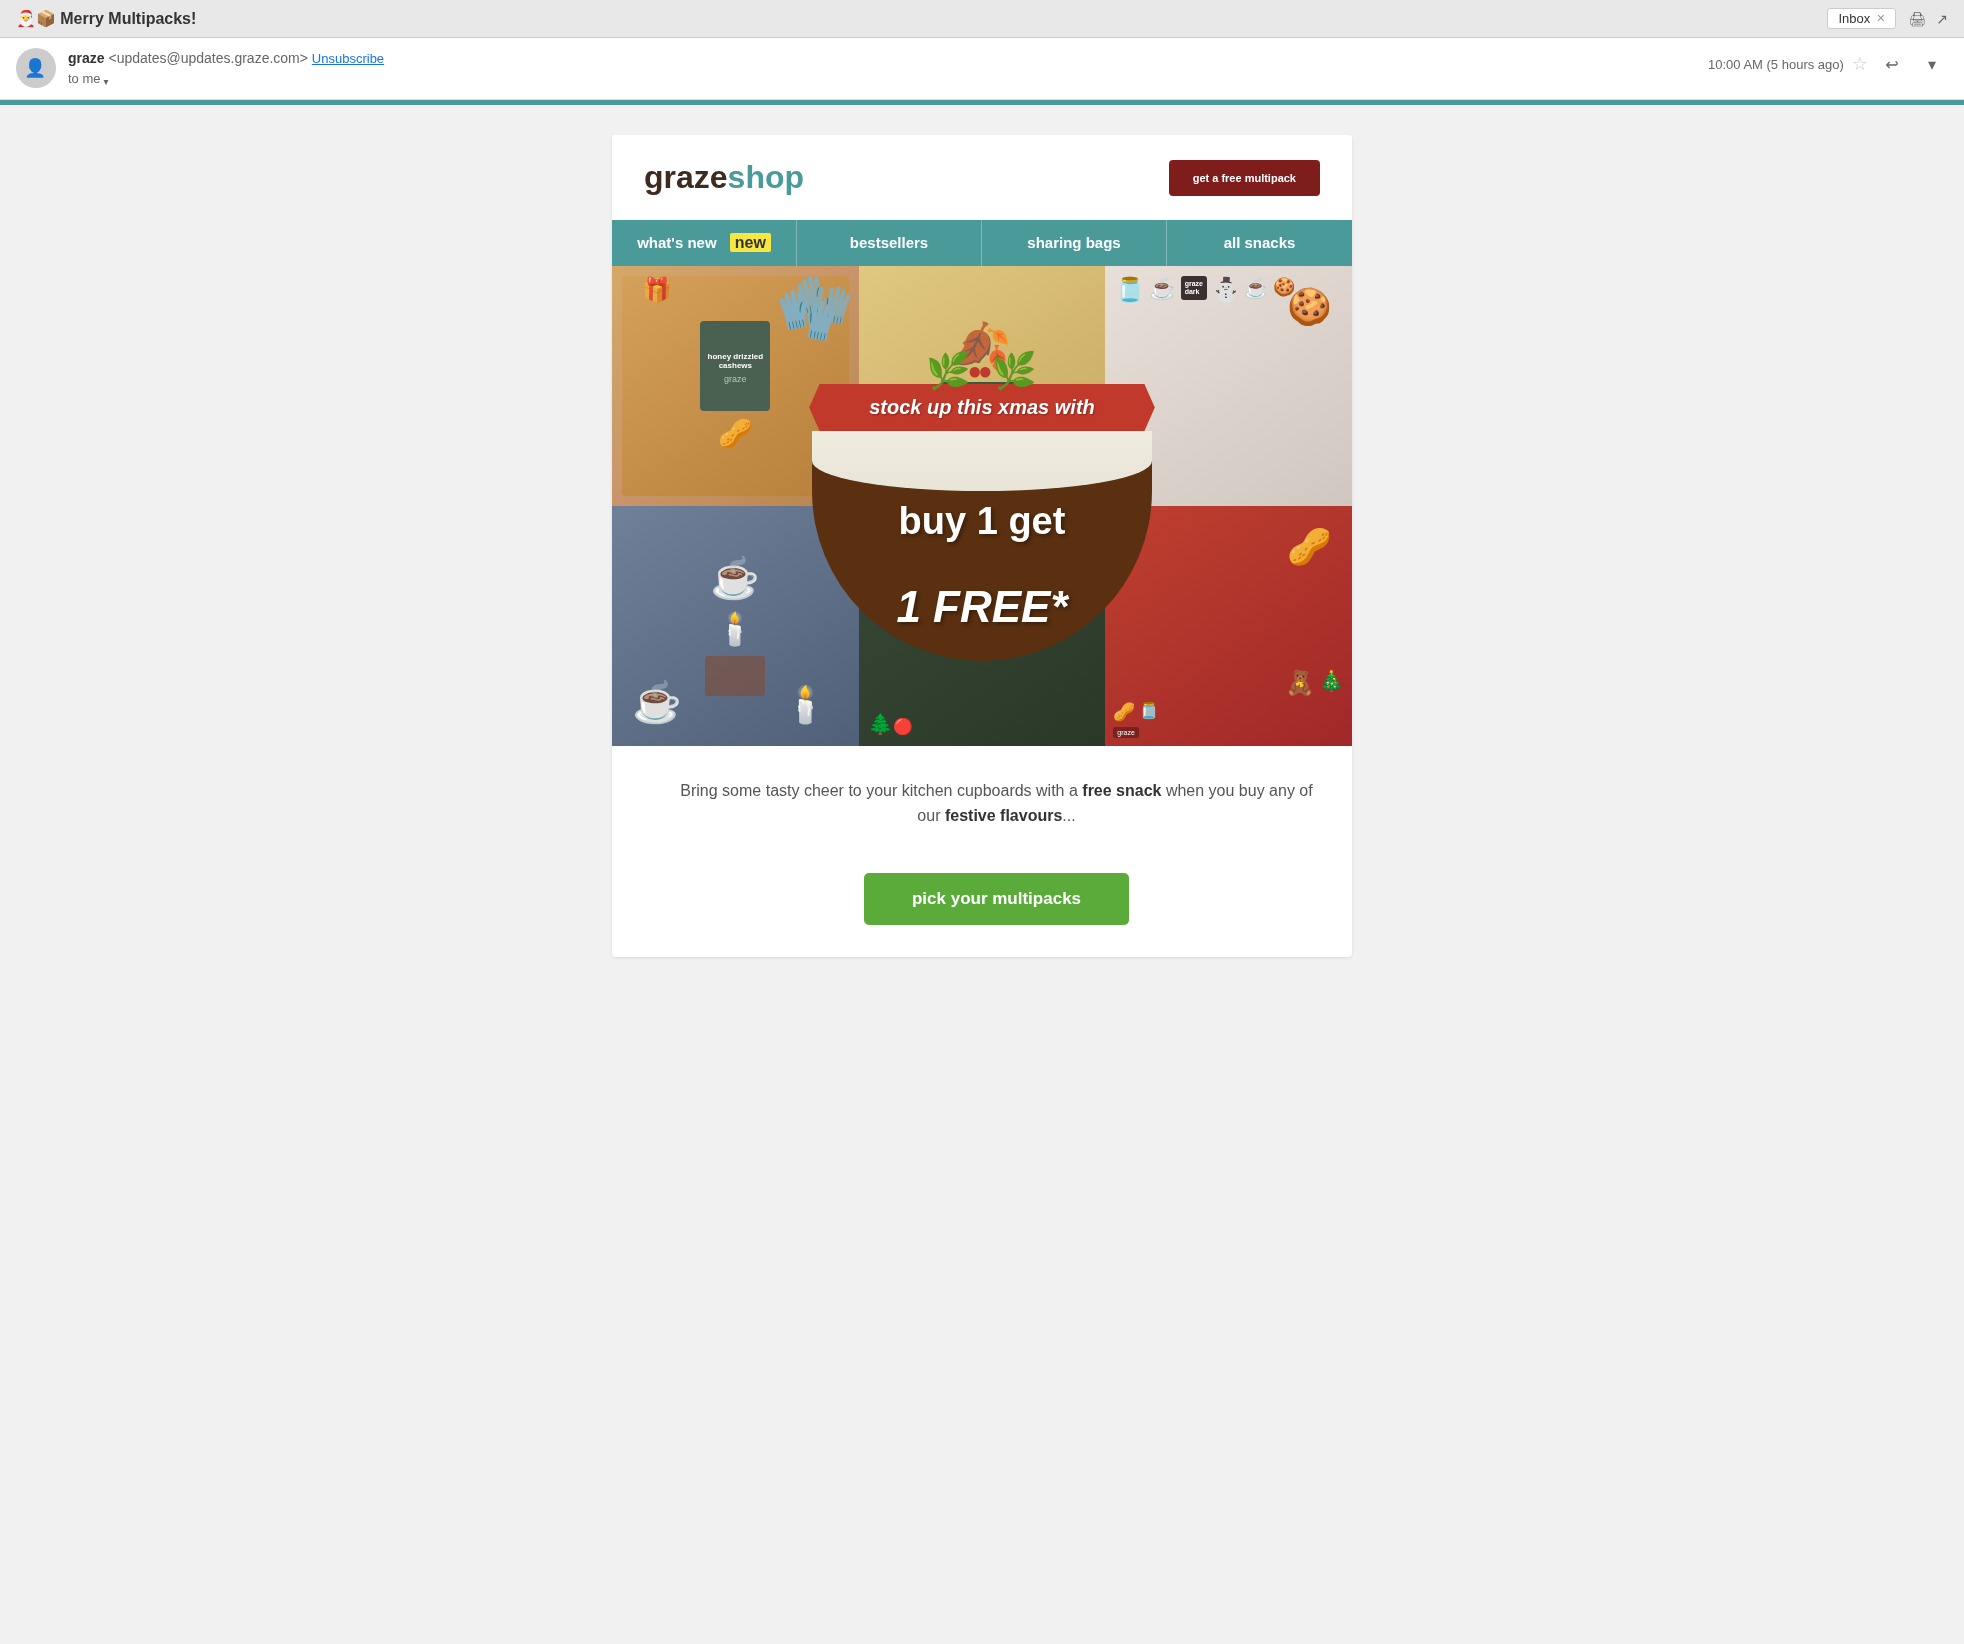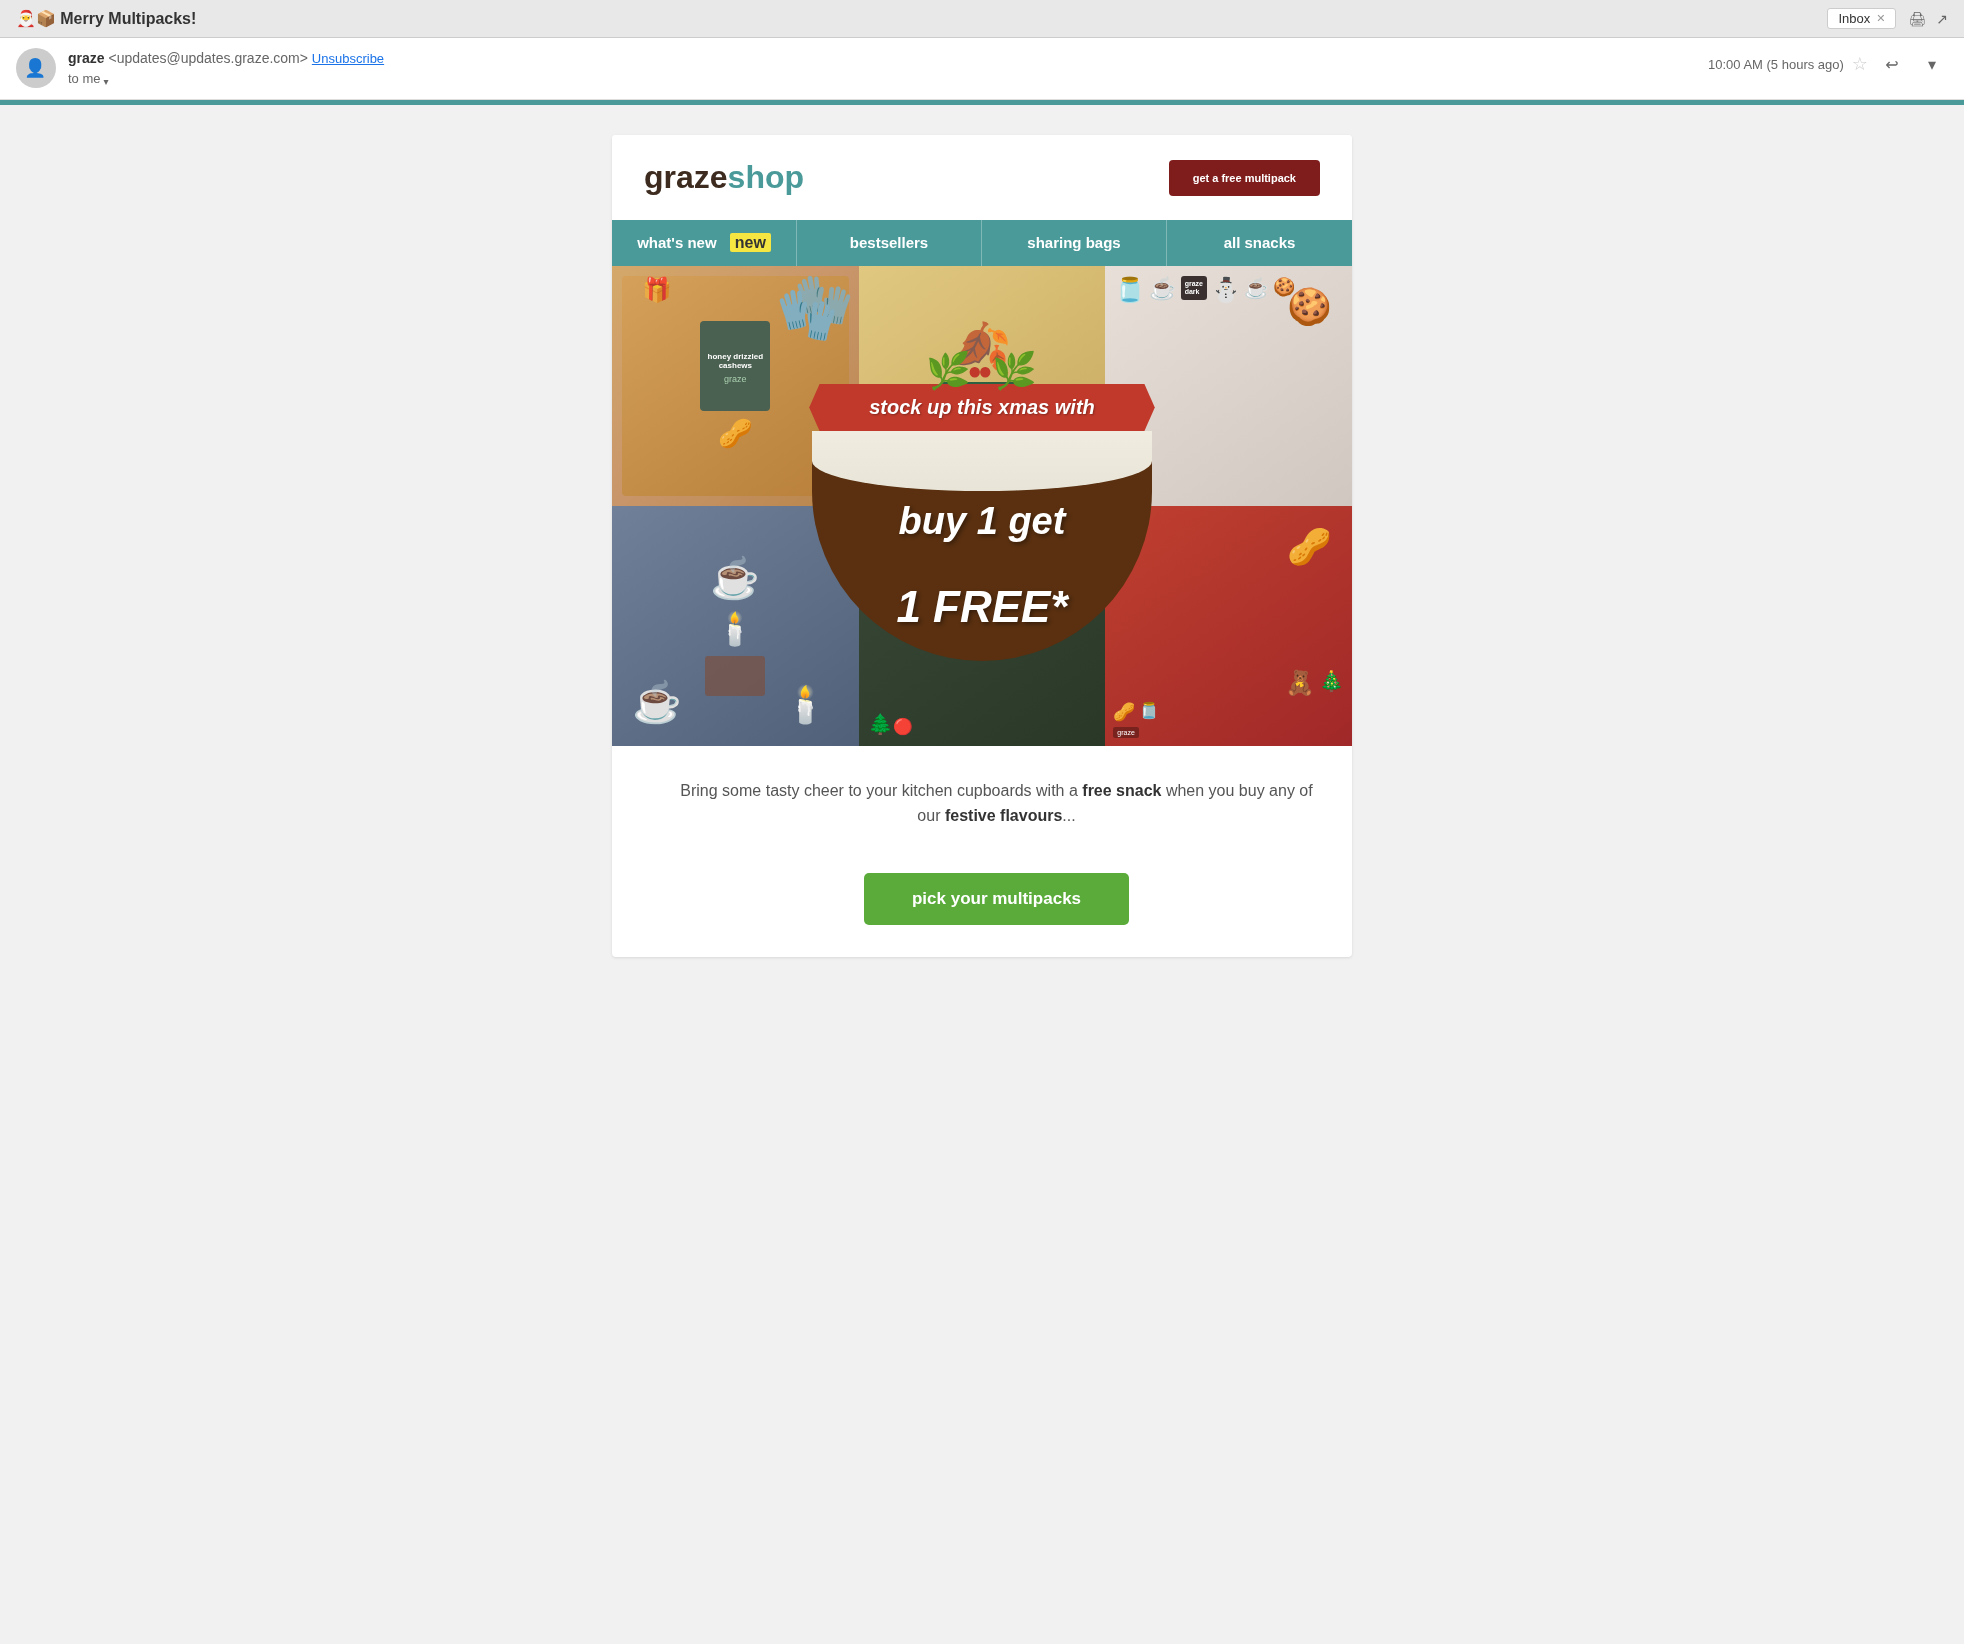--- a/index.html
+++ b/index.html
@@ -459,21 +459,21 @@
           <span>stock up this xmas with</span>
         </div>
 
         <div style="position:relative;width:340px;height:230px;display:flex;align-items:center;justify-content:center;">
 
           <div style="position:absolute;top:0;left:50%;transform:translateX(-50%);width:340px;height:60px;background:linear-gradient(to bottom,#f0ede0,#e8e5d8);border-radius:0 0 50% 50%;z-index:2;"></div>
 
           <div style="position:absolute;top:30px;left:0;right:0;bottom:0;background:#5a3010;border-radius:0 0 170px 170px;z-index:1;"></div>
 
           <div style="position:relative;z-index:3;margin-top:40px;text-align:center;">
-            <div style="color:#fff;font-size:38px;font-weight:900;font-style:italic;line-height:1.1;text-shadow:2px 2px 4px rgba(0,0,0,0.4);">
+            <div style="color:#fff;font-size:38px;font-weight:900;line-height:1.1;text-shadow:2px 2px 4px rgba(0,0,0,0.4);">
               <span>buy 1 get</span>
             </div>
             <div style="color:#fff;font-size:44px;font-weight:900;font-style:italic;line-height:1.1;text-shadow:2px 2px 4px rgba(0,0,0,0.4);margin-top:40px;">
               <span>1 FREE*</span>
             </div>
           </div>
         </div>
       </div>
     </div>
 

